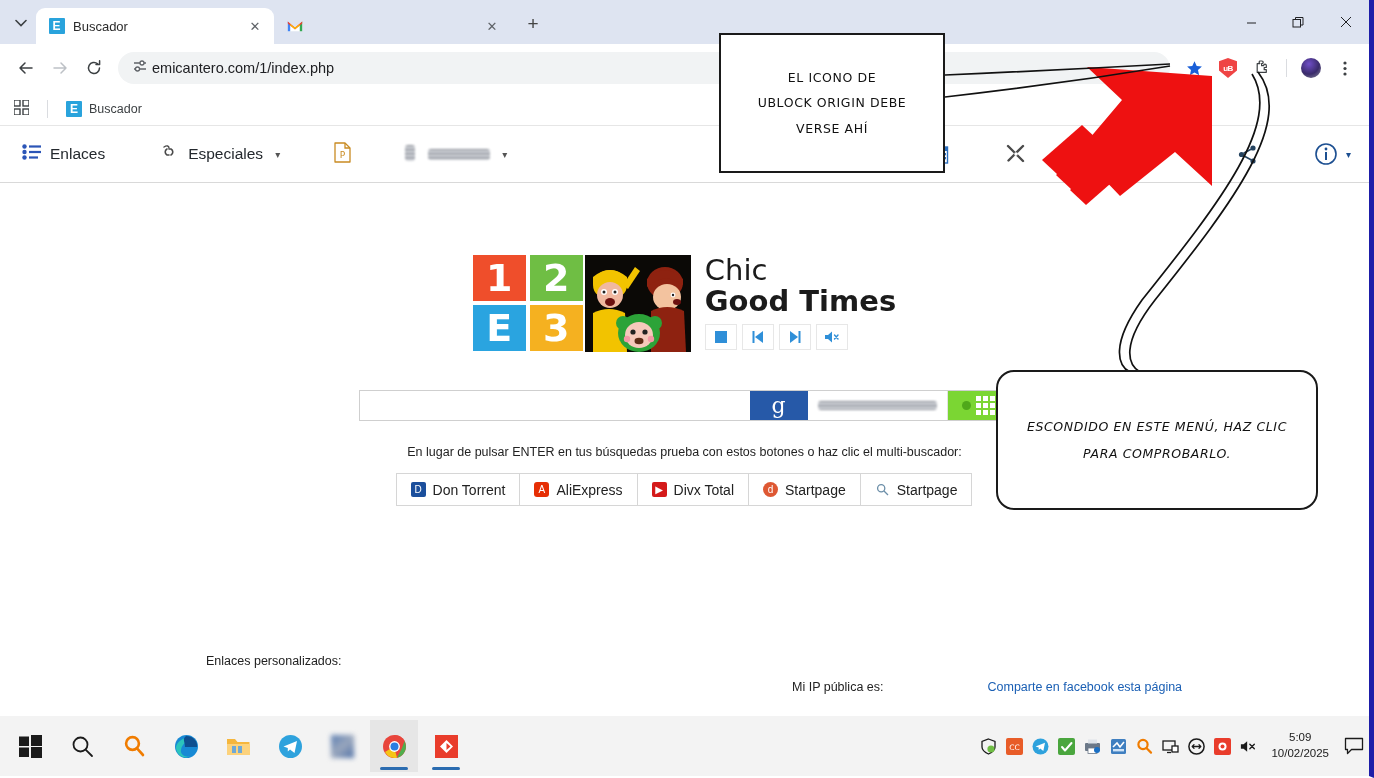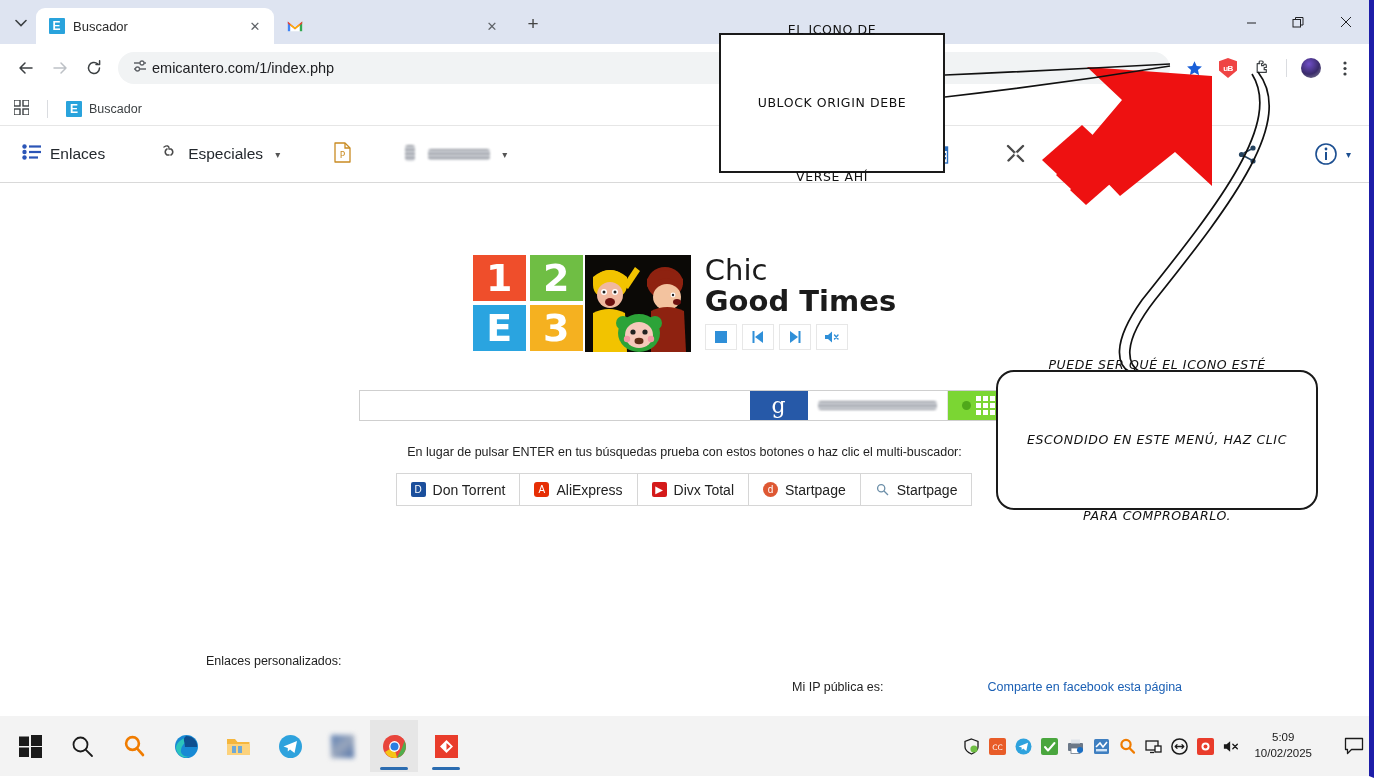--- a/index.html
+++ b/index.html
@@ -363,21 +363,20 @@
     border: 2px solid #1a1a1a;
     display: flex;
     flex-direction: column;
     justify-content: center;
     align-items: center;
     text-align: left;
     font-family: "DejaVu Sans", sans-serif;
     color: #111;
     letter-spacing: 0.6px;
     z-index: 40;
-    gap: 48px;
   }
   #callout-1 {
     left: 719px; top: 33px;
     width: 226px; height: 140px;
     font-size: 12.5px;
     line-height: 2.05;
   }
   #callout-2 {
     left: 996px; top: 370px;
     width: 322px; height: 140px;
@@ -419,21 +418,21 @@
   }
   .tb-btn.active { background: #e6e6e6; }
   .tb-spacer { flex: 1; }
   .tray { display: flex; align-items: center; gap: 9px; padding-right: 8px; }
   .tray-icon { width: 17px; height: 17px; display: flex; align-items: center; justify-content: center; }
   .clock {
     text-align: center;
     font-size: 11.5px;
     color: #1a1a1a;
     line-height: 1.35;
-    margin: 0 31px 0 6px;
+    margin: 0 14px 0 6px;
   }
   .notif { width: 22px; height: 22px; display: flex; align-items: center; justify-content: center; }
 </style>
 </head>
 <body>
 
 <div id="root">
 
   <div class="chrome-window">
 
@@ -811,21 +810,20 @@
     <path d="M1252 74 C1282 122, 1222 200, 1142 300 C1110 345, 1118 366, 1130 372" stroke="#111" stroke-width="1.7" fill="none"></path>
   </svg>
 
   <div class="callout" id="callout-1">
     <span>EL ICONO DE</span>
     <span>UBLOCK ORIGIN DEBE</span>
     <span>VERSE AHÍ</span>
   </div>
 
   <div class="callout" id="callout-2">
-    <span>PUEDE SER QUÉ EL ICONO ESTÉ</span>
     <span>ESCONDIDO EN ESTE MENÚ, HAZ CLIC</span>
     <span>PARA COMPROBARLO.</span>
   </div>
 
   <div class="taskbar">
     <div class="tb-left">
       <span class="tb-btn">
         <svg width="23" height="23" viewBox="0 0 23 23">
           <rect x="0" y="1.5" width="10" height="9.5" fill="#1b1b1b"></rect>
           <rect x="12" y="0" width="11" height="11" fill="#1b1b1b"></rect>

